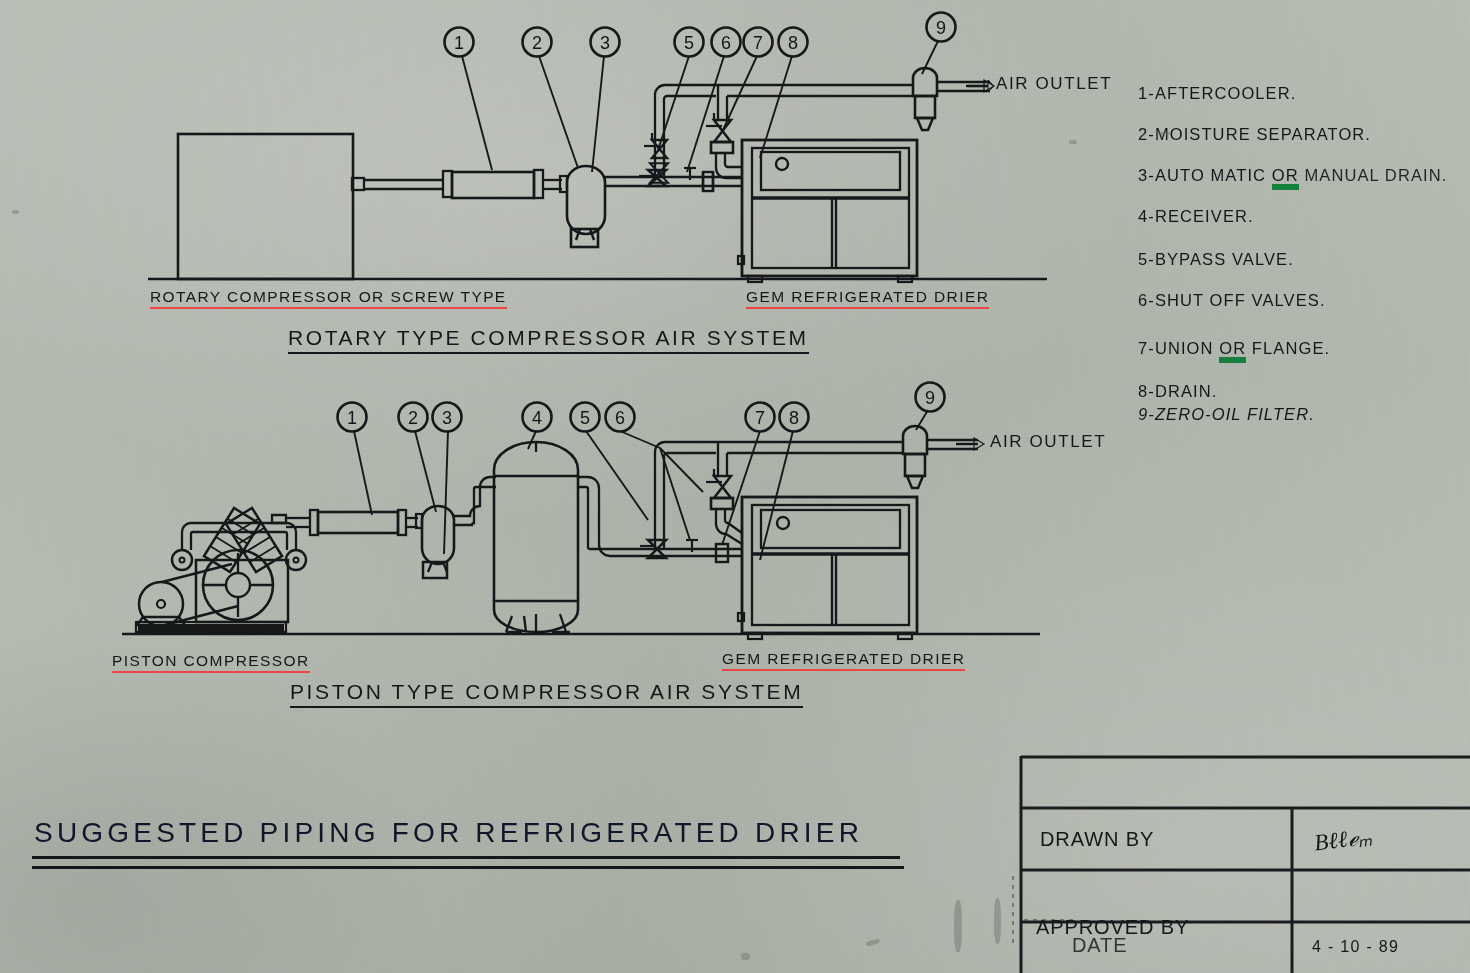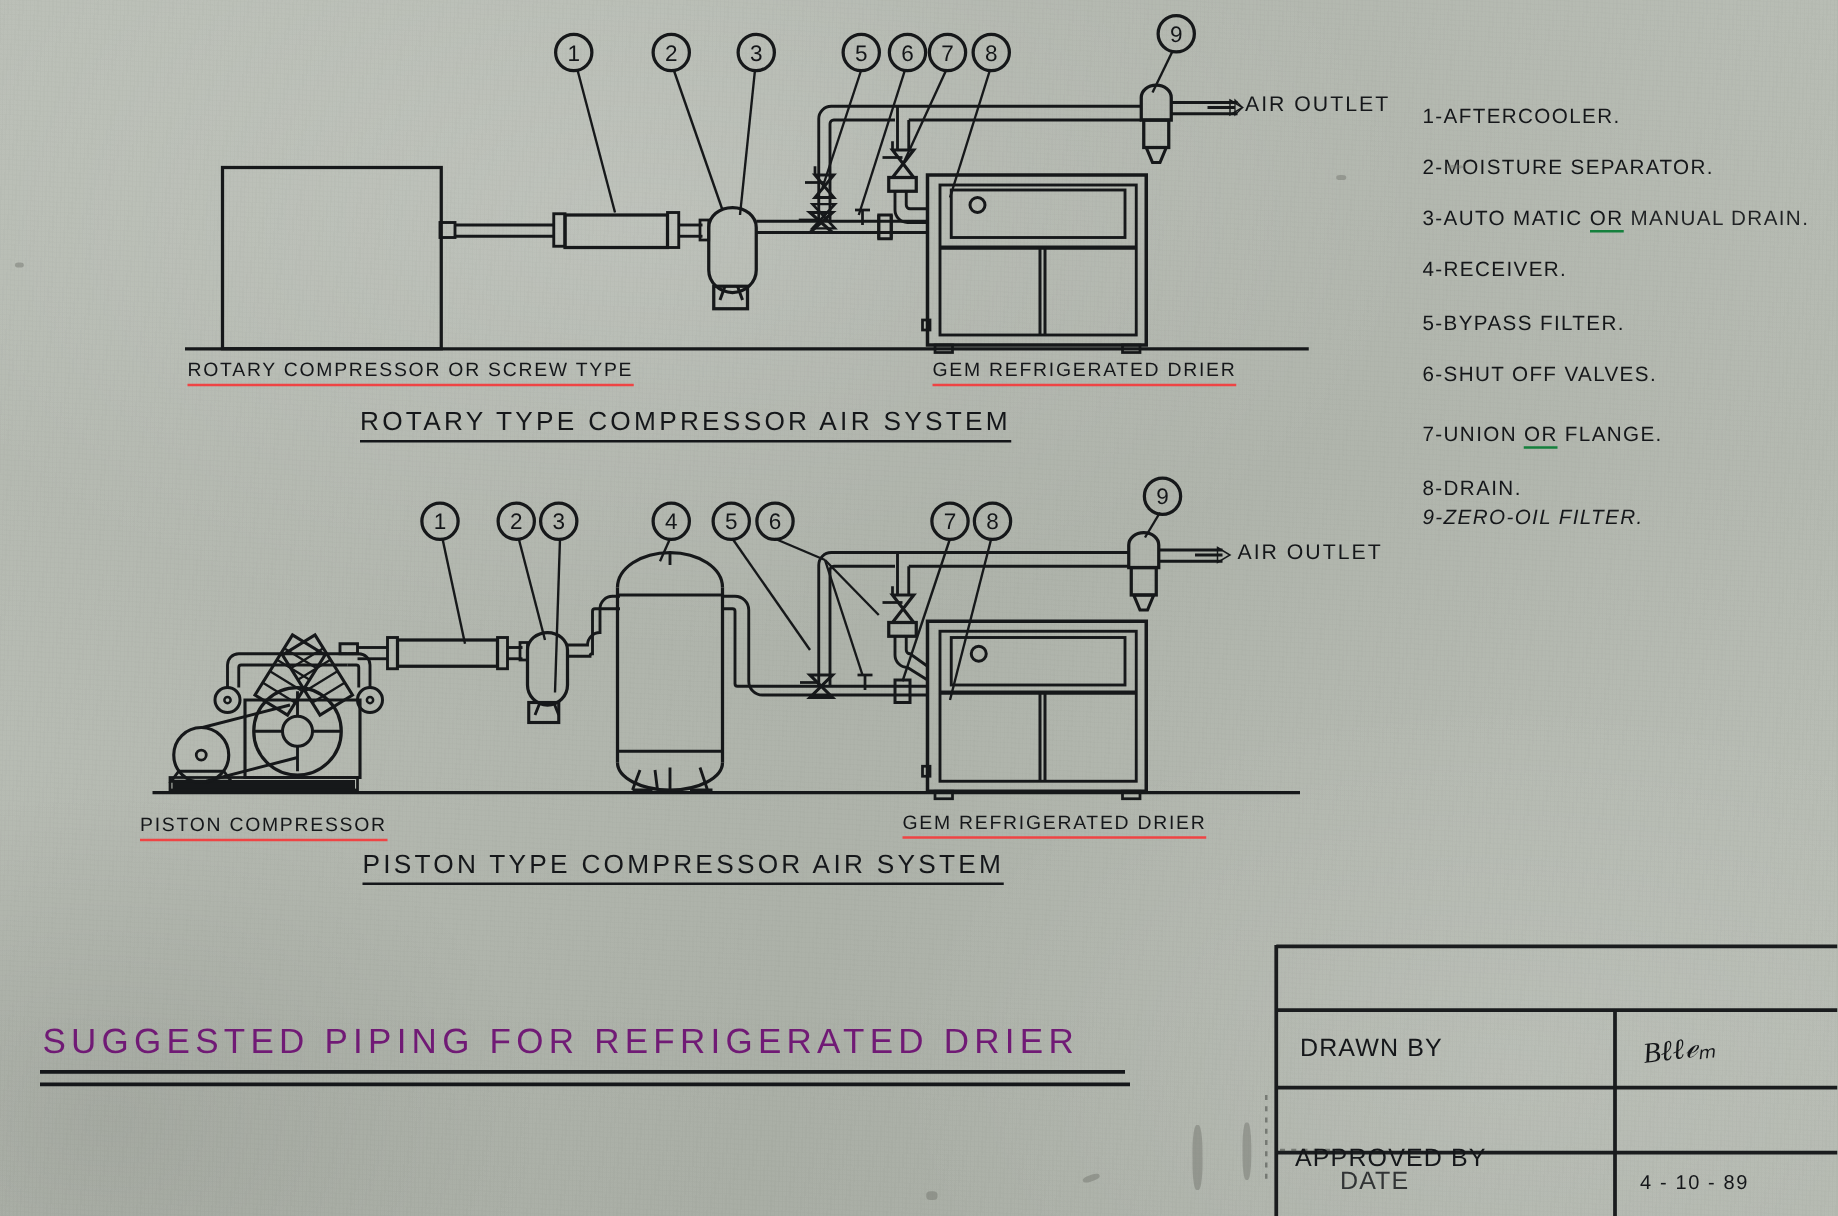--- a/index.html
+++ b/index.html
@@ -32,24 +32,24 @@
 
   
   .lbl{
     position:absolute;color:#15171a;white-space:nowrap;
     font-family:"Liberation Sans", sans-serif;
     letter-spacing:.5px;
   }
   .caption{font-size:15.5px;letter-spacing:1.4px;border-bottom:2px solid #ef4444;padding-bottom:1px;}
   .syscap{font-size:21px;letter-spacing:2.6px;border-bottom:2px solid #15171a;padding-bottom:2px;}
   .legend-line{font-size:16.5px;letter-spacing:1.1px;}
-  .legend-line u{text-decoration:none;border-bottom:2px solid #15803d;}
+  .legend-line u{text-decoration:none;border-bottom:6px solid #15803d;}
   .airout{font-size:17px;letter-spacing:1.6px;}
   .maintitle{
-    font-size:28px;letter-spacing:4.2px;color:#701a75;
+    font-size:28px;letter-spacing:4.2px;color:#0f172a;
   }
   .maintitle-rule1{position:absolute;height:3px;background:#15171a;}
   .maintitle-rule2{position:absolute;height:3px;background:#15171a;}
 
   
   #titleblock{position:absolute;left:1004px;top:748px;width:480px;height:230px;}
   #titleblock .cell{position:absolute;color:#15171a;}
   #tb-company{font-size:23px;letter-spacing:1.6px;}
   .tb-key{font-size:20px;letter-spacing:.9px;}
   .tb-val{font-size:16px;letter-spacing:1.3px;}
@@ -430,21 +430,21 @@
 <div class="lbl caption" style="left:112px;top:652px;">PISTON COMPRESSOR</div>
 <div class="lbl caption" style="left:722px;top:650px;">GEM  REFRIGERATED  DRIER</div>
 <div class="lbl syscap" style="left:290px;top:680px;">PISTON   TYPE   COMPRESSOR   AIR  SYSTEM</div>
 <div class="lbl airout" style="left:990px;top:432px;">AIR OUTLET</div>
 
 <div id="legend">
     <div class="lbl legend-line" style="left: 1138px; top: 84px;"><span>1-</span><span>AFTERCOOLER.</span></div>
     <div class="lbl legend-line" style="left: 1138px; top: 125px;"><span>2-</span><span>MOISTURE   SEPARATOR.</span></div>
     <div class="lbl legend-line" style="left: 1138px; top: 166px;"><span>3-</span><span>AUTO MATIC </span><u>OR</u><span style="opacity: 0.92;"> MANUAL DRAIN.</span></div>
     <div class="lbl legend-line" style="left: 1138px; top: 207px;"><span>4-</span><span>RECEIVER.</span></div>
-    <div class="lbl legend-line" style="left: 1138px; top: 250px;"><span>5-</span><span>BYPASS   FILTER.</span></div>
+    <div class="lbl legend-line" style="left: 1138px; top: 250px;"><span>5-</span><span>BYPASS   VALVE.</span></div>
     <div class="lbl legend-line" style="left: 1138px; top: 291px;"><span>6-</span><span>SHUT OFF  VALVES.</span></div>
     <div class="lbl legend-line" style="left: 1138px; top: 339px;"><span>7-</span><span>UNION </span><u>OR</u><span> FLANGE.</span></div>
     <div class="lbl legend-line" style="left: 1138px; top: 382px;"><span>8-</span><span>DRAIN.</span></div>
     <div class="lbl legend-line" style="left: 1138px; top: 405px; font-family: &quot;Liberation Sans&quot;, sans-serif; font-style: italic;"><span>9-</span><span>ZERO-OIL FILTER.</span></div>
   </div>
 
 <div class="lbl maintitle" style="left:34px;top:817px;">SUGGESTED   PIPING   FOR   REFRIGERATED   DRIER</div>
 <div class="maintitle-rule1" style="left:32px;top:856px;width:868px;"></div>
 <div class="maintitle-rule2" style="left:32px;top:866px;width:872px;"></div>
 

